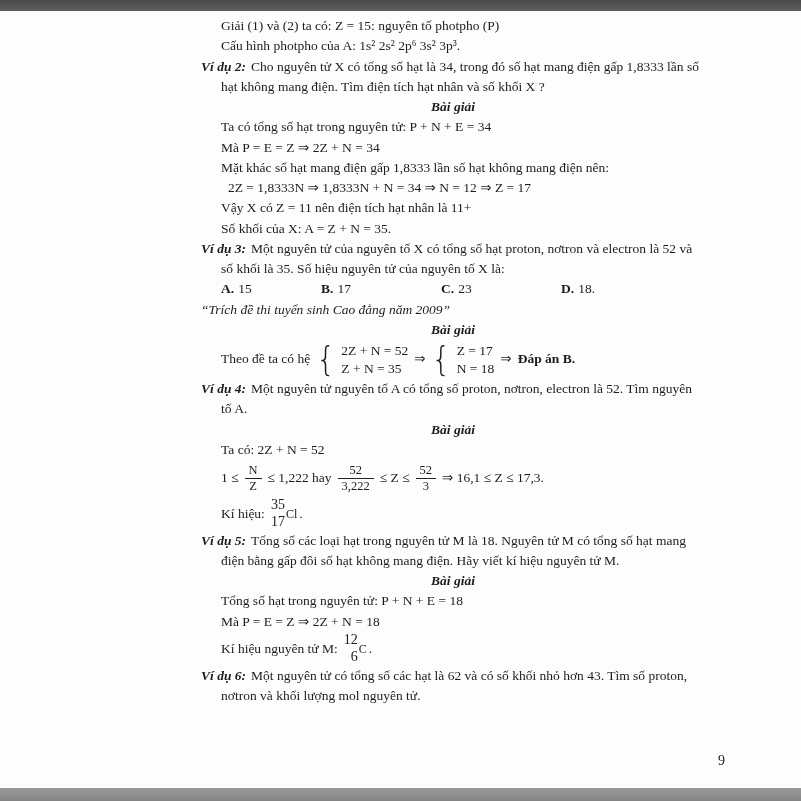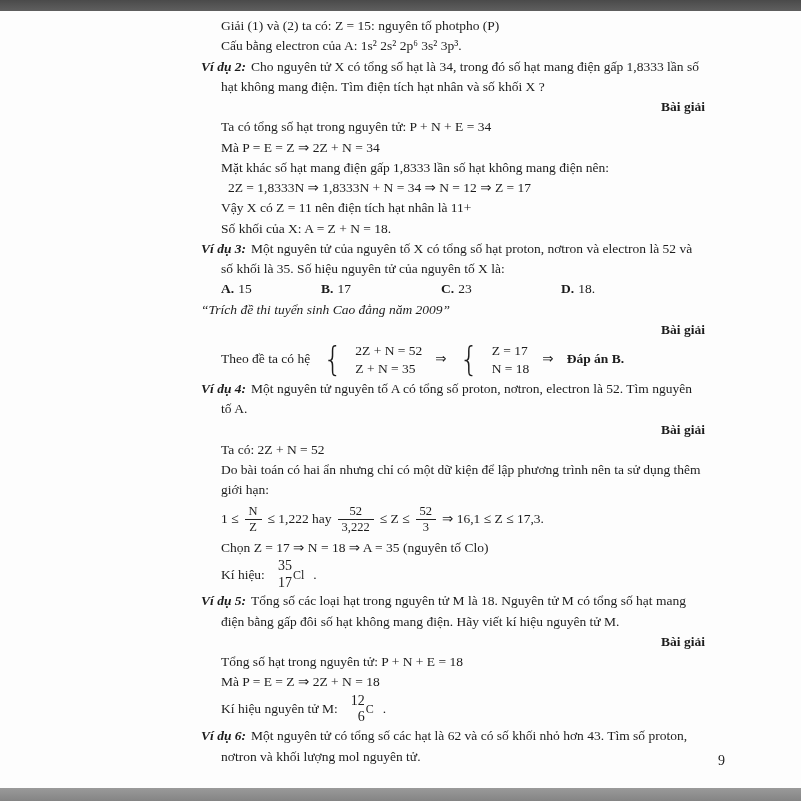--- a/index.html
+++ b/index.html
@@ -35,33 +35,33 @@
     margin-left: 48px;
   }
 
   p { margin: 0; }
   .indent  { padding-left: 20px; }
   .indent2 { padding-left: 27px; }
 
   .example { padding-left: 20px; text-indent: -20px; }
   .ex-label { font-weight: bold; font-style: italic; margin-right: 5px; }
 
-  .bai-giai { text-align: right; font-weight: bold; }
+  .bai-giai { text-align: center; font-weight: bold; font-style: italic; }
 
   .answers { display: flex; padding-left: 20px; }
   .answer { display: inline-block; }
   .answer.a { width: 100px; }
   .answer.b { width: 120px; }
   .answer.c { width: 120px; }
   .answer-letter { font-weight: bold; margin-right: 4px; }
 
   .source { text-align: left; font-style: italic; padding-right: 8px; }
 
   .system-line, .math-line, .kihieu-line {
-    display: flex; align-items: center; gap: 13px; padding-left: 20px;
+    display: flex; align-items: center; gap: 6px; padding-left: 20px;
   }
   .system-line { margin: 2px 0; }
   .math-line { margin: 3px 0; gap: 6px; }
 
   .brace {
     font-family: "DejaVu Sans", sans-serif;
     font-size: 30px; font-weight: 300; line-height: 1;
     transform: scaleY(1.12);
   }
   .stack { display: inline-flex; flex-direction: column; line-height: 1.3; }
@@ -89,30 +89,30 @@
 </style>
 </head>
 <body>
 
 <div class="scan">
   <div class="top-bar"></div>
 
   <div class="content">
 
     <p class="indent">Giải (1) và (2) ta có: Z = 15: nguyên tố photpho (P)</p>
-    <p class="indent">Cấu bằng electron của A: 1s² 2s² 2p⁶ 3s² 3p³.</p>
+    <p class="indent">Cấu hình photpho của A: 1s² 2s² 2p⁶ 3s² 3p³.</p>
 
     <p class="example"><span class="ex-label">Ví dụ 2:</span><span>Cho nguyên tử X có tổng số hạt là 34, trong đó số hạt mang điện gấp 1,8333 lần số hạt không mang điện. Tìm điện tích hạt nhân và số khối X ?</span></p>
     <p class="bai-giai">Bài giải</p>
     <p class="indent">Ta có tổng số hạt trong nguyên tử: P + N + E = 34</p>
     <p class="indent">Mà P = E = Z ⇒ 2Z + N = 34</p>
     <p class="indent">Mặt khác số hạt mang điện gấp 1,8333 lần số hạt không mang điện nên:</p>
     <p class="indent2">2Z = 1,8333N ⇒ 1,8333N + N = 34 ⇒ N = 12 ⇒ Z = 17</p>
     <p class="indent">Vậy X có Z = 11 nên điện tích hạt nhân là 11+</p>
-    <p class="indent">Số khối của X: A = Z + N = 18.</p>
+    <p class="indent">Số khối của X: A = Z + N = 35.</p>
 
     <p class="example"><span class="ex-label">Ví dụ 3:</span><span>Một nguyên tử của nguyên tố X có tổng số hạt proton, nơtron và electron là 52 và số khối là 35. Số hiệu nguyên tử của nguyên tố X là:</span></p>
 
     <div class="answers">
       <span class="answer a"><span class="answer-letter">A.</span><span>15</span></span>
       <span class="answer b"><span class="answer-letter">B.</span><span>17</span></span>
       <span class="answer c"><span class="answer-letter">C.</span><span>23</span></span>
       <span class="answer d"><span class="answer-letter">D.</span><span>18.</span></span>
     </div>
 
@@ -132,42 +132,40 @@
         <span>Z = 17</span>
         <span>N = 18</span>
       </span>
       <span>⇒</span>
       <span class="bold">Đáp án B.</span>
     </div>
 
     <p class="example"><span class="ex-label">Ví dụ 4:</span><span>Một nguyên tử nguyên tố A có tổng số proton, nơtron, electron là 52. Tìm nguyên tố A.</span></p>
     <p class="bai-giai">Bài giải</p>
     <p class="indent">Ta có: 2Z + N = 52</p>
-    <p class="indent">Do bài toán có hai ẩn nhưng chỉ có một dữ kiện để lập phương trình nên ta sử dụng thêm giới hạn:</p>
 
     <div class="math-line">
       <span>1 ≤</span>
       <span class="frac">
         <span class="top">N</span>
         <span class="bot">Z</span>
       </span>
       <span>≤ 1,222  hay</span>
       <span class="frac">
         <span class="top">52</span>
         <span class="bot">3,222</span>
       </span>
       <span>≤ Z ≤</span>
       <span class="frac">
         <span class="top">52</span>
         <span class="bot">3</span>
       </span>
       <span>⇒ 16,1 ≤ Z ≤ 17,3.</span>
     </div>
 
-    <p class="indent">Chọn Z = 17 ⇒ N = 18 ⇒ A = 35 (nguyên tố Clo)</p>
 
     <div class="kihieu-line">
       <span>Kí hiệu:</span>
       <span class="nuclide">
         <span class="nums">
           <span>35</span>
           <span>17</span>
         </span>
         <span class="sym">Cl</span>
       </span>

